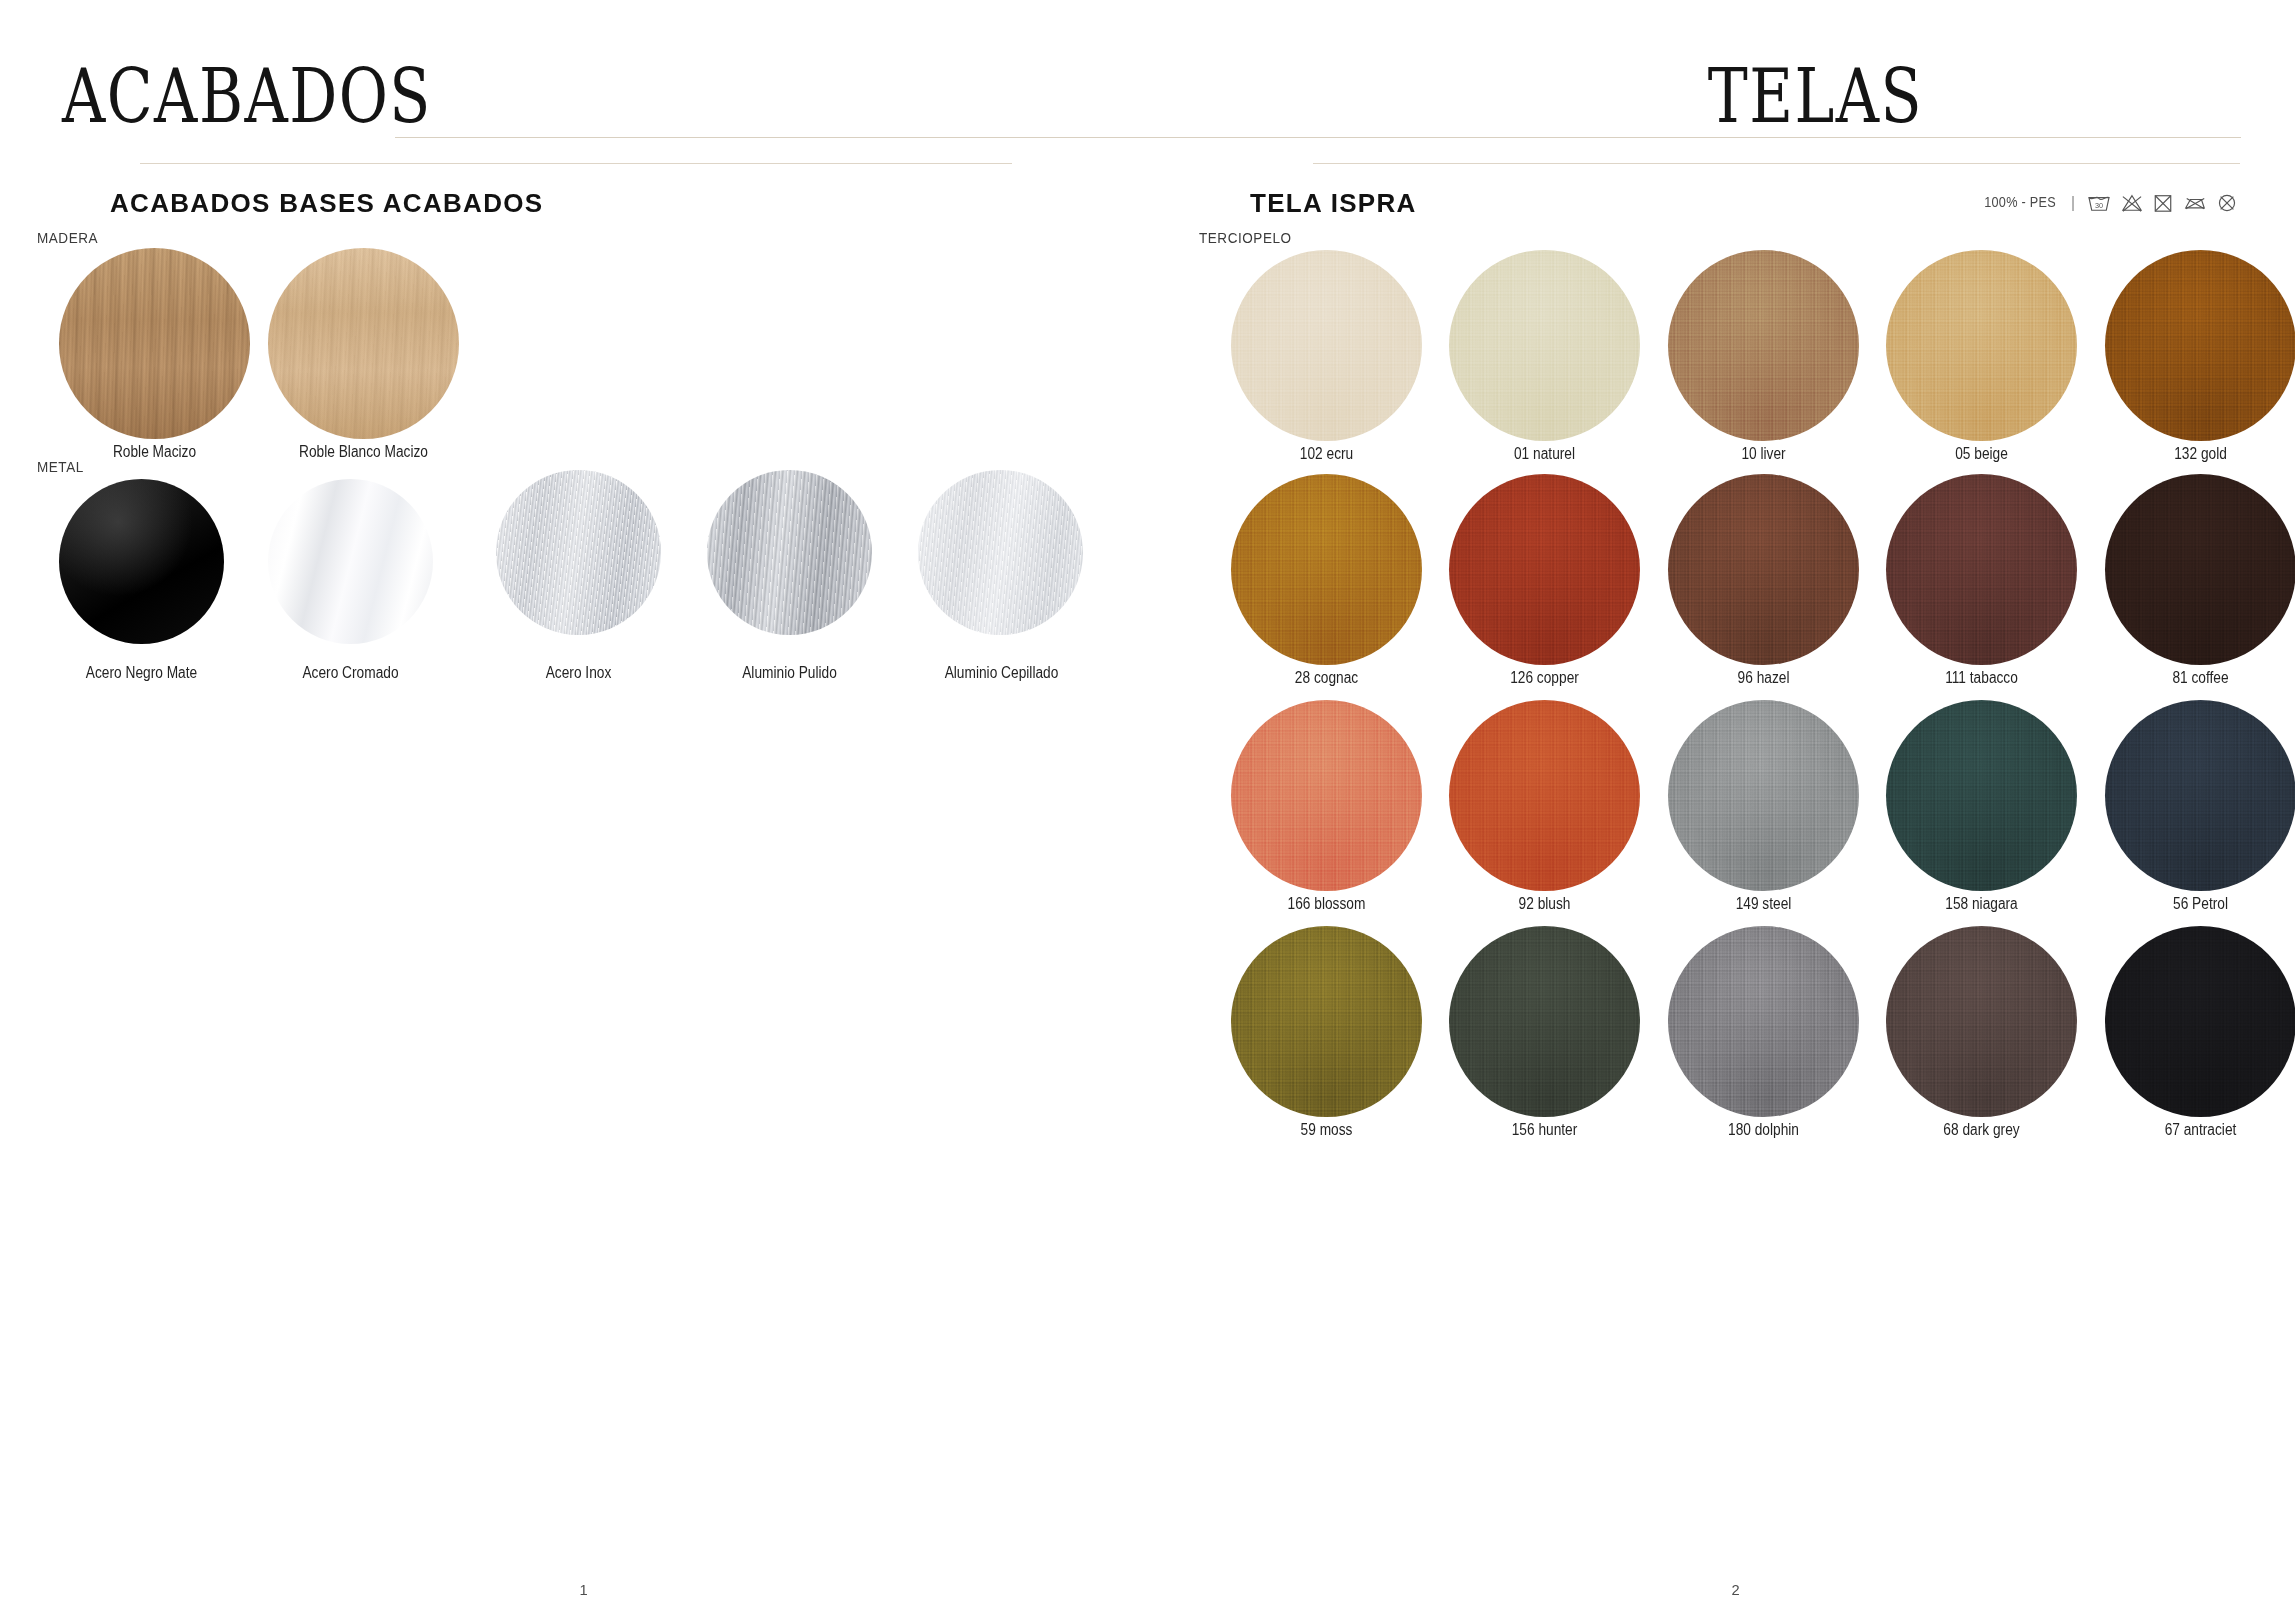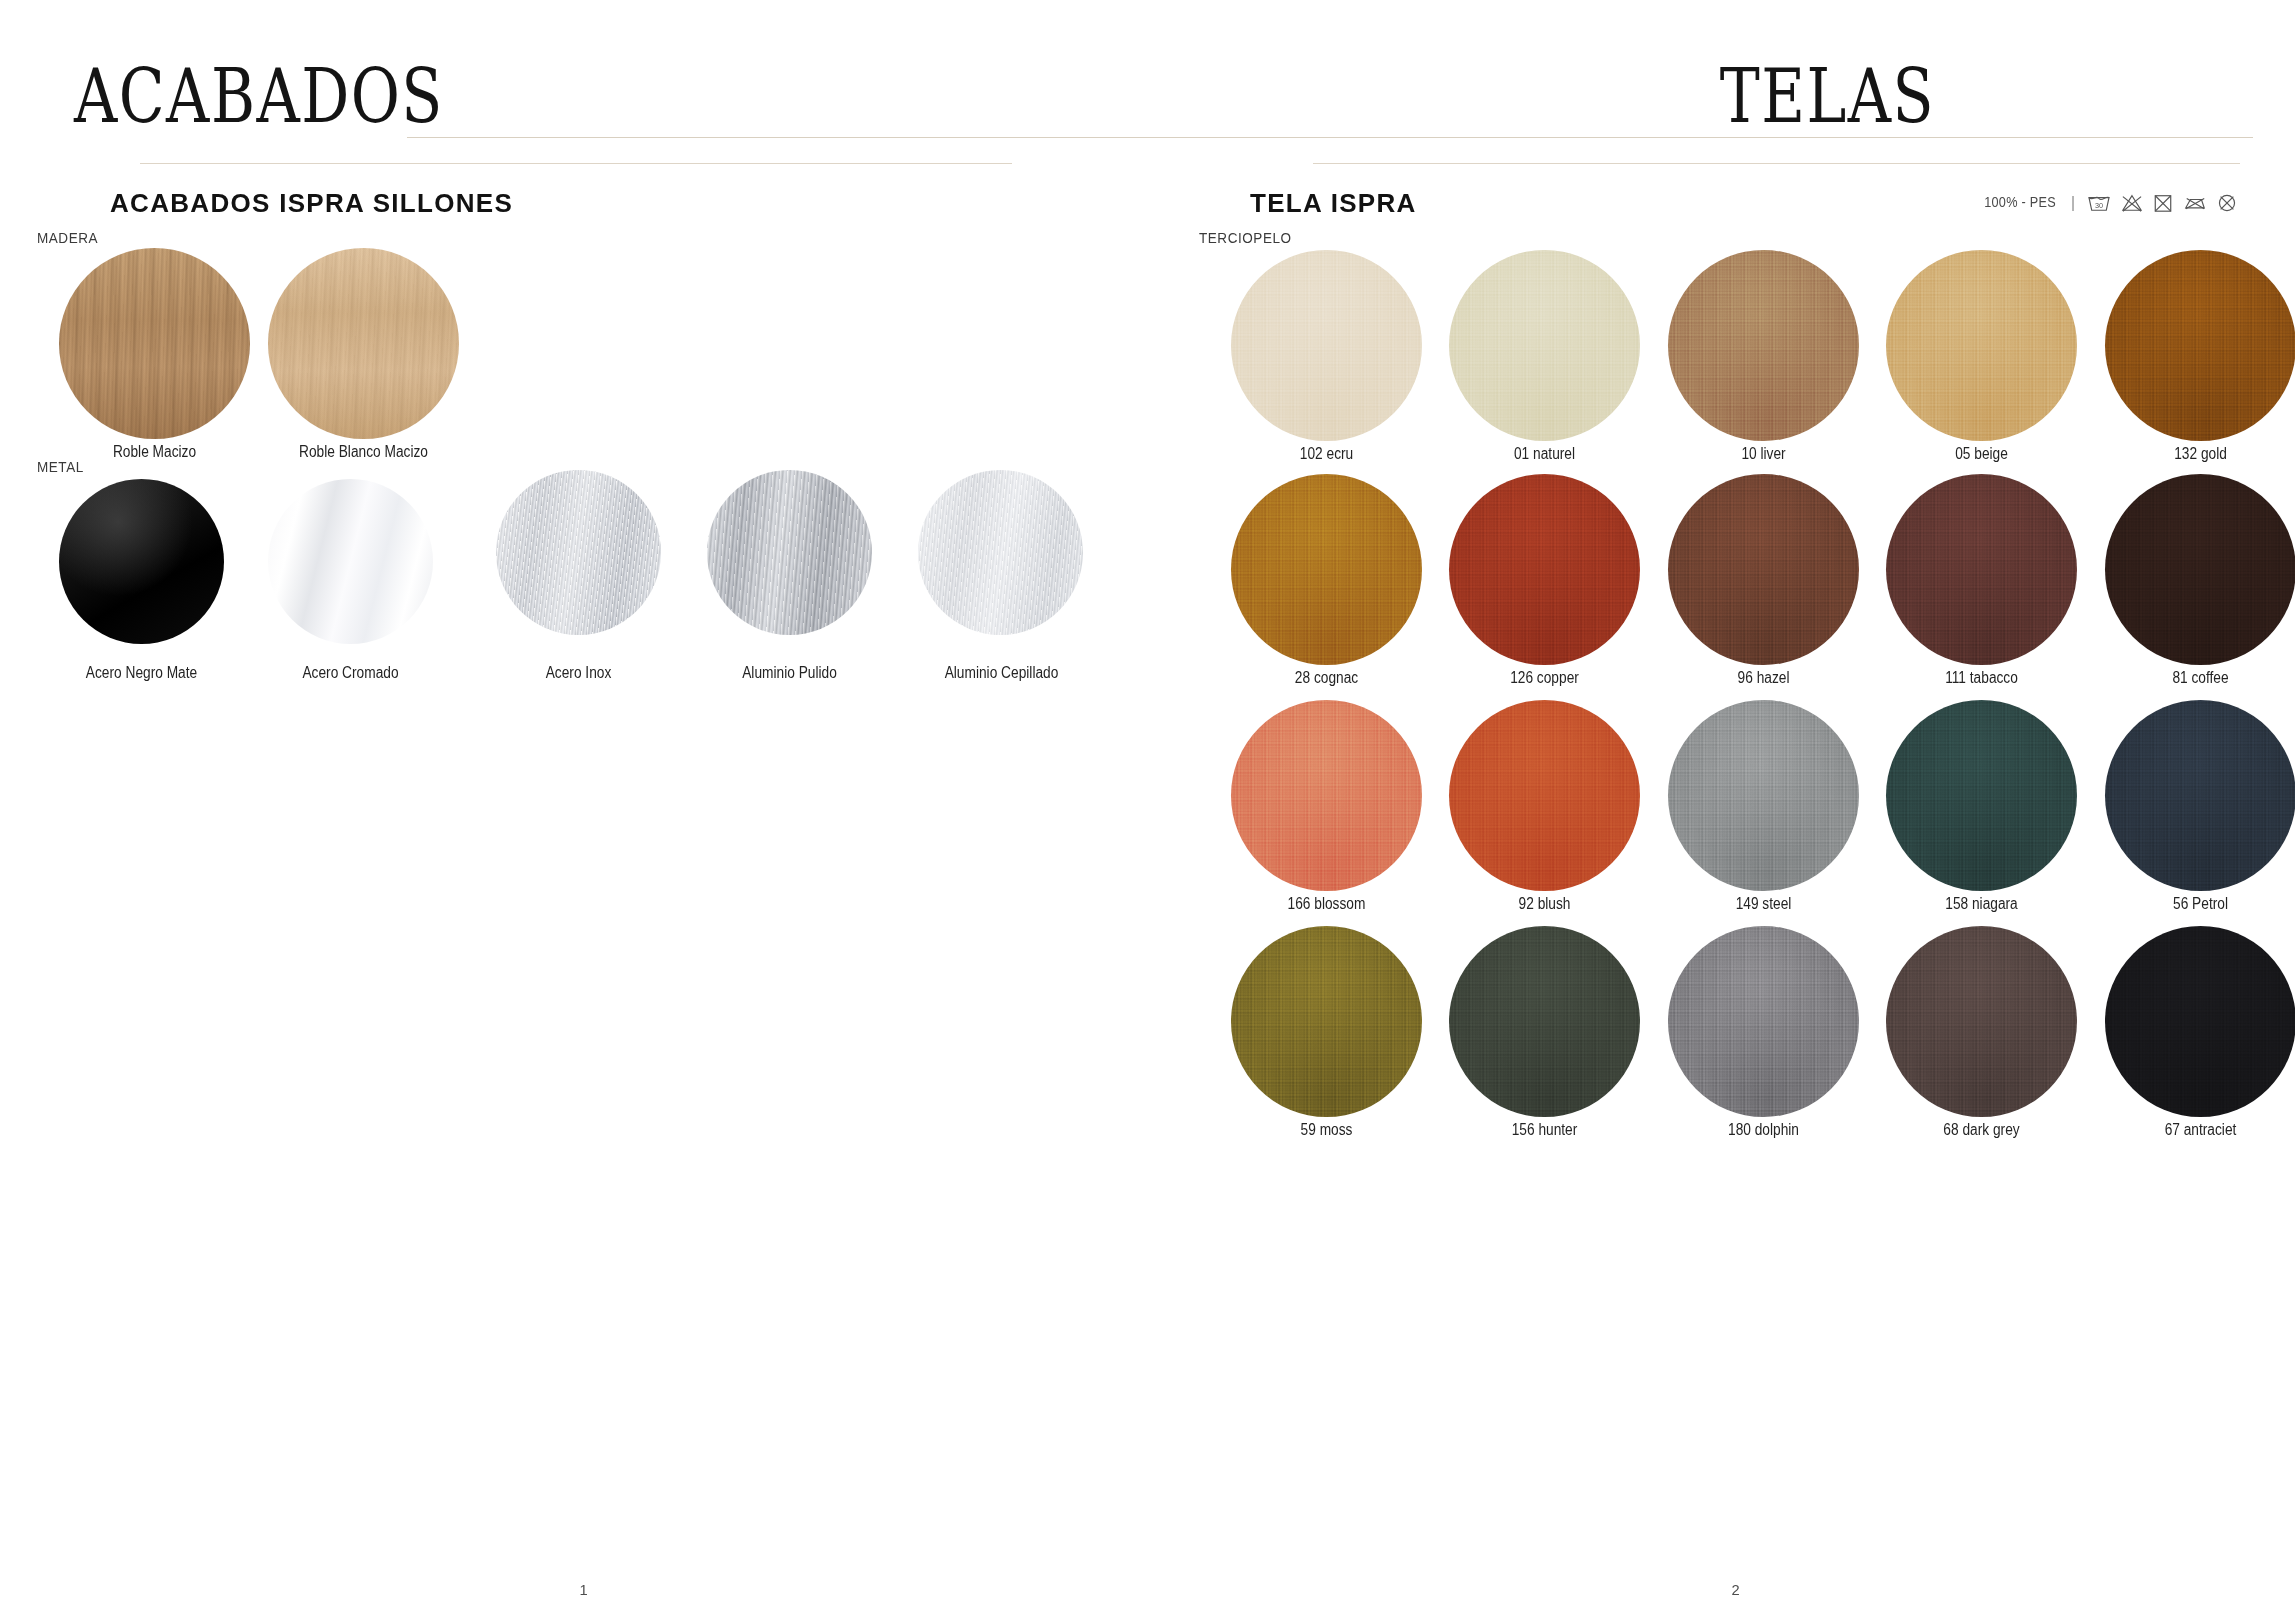--- a/index.html
+++ b/index.html
@@ -26,21 +26,21 @@
     width: 1148px;
     height: 1624px;
   }
   .page-left  { left: 0; }
   .page-right { left: 1148px; }
 
   
   .masthead {
     position: absolute;
     top: 44px;
-    left: 12px;
+    left: 0;
     width: 1980px;
     height: 101px;
   }
   .brand-word {
     position: absolute;
     font-family: "DejaVu Serif", "Liberation Serif", serif;
     font-weight: 400;
     font-size: 75px;
     letter-spacing: 1.8px;
     color: #141414;
@@ -269,21 +269,21 @@
   <div class="masthead">
     <div class="rule-top rule-top-left"></div>
     <div class="brand-word brand-acabados">ACABADOS</div>
     <div class="brand-word brand-telas">TELAS</div>
   </div>
 
   <div class="page page-left">
 
     <div class="rule-sec rule-sec-l"></div>
 
-    <div class="sec-title sec-title-l">ACABADOS ISPRA SILLONES</div>
+    <div class="sec-title sec-title-l">ACABADOS BASES ACABADOS</div>
 
     <div class="group-label" style="left:37px; top:230px;">MADERA</div>
 
     <div class="swatch wood wood-roble" style="left:59px; top:248px;"></div>
     <div class="swatch-caption" style="left:59px; top:444px; width:191px;">Roble Macizo</div>
 
     <div class="swatch wood wood-roble-blanco" style="left:268px; top:248px;"></div>
     <div class="swatch-caption" style="left:268px; top:444px; width:191px;">Roble Blanco Macizo</div>
 
     <div class="group-label" style="left:37px; top:459px;">METAL</div>

